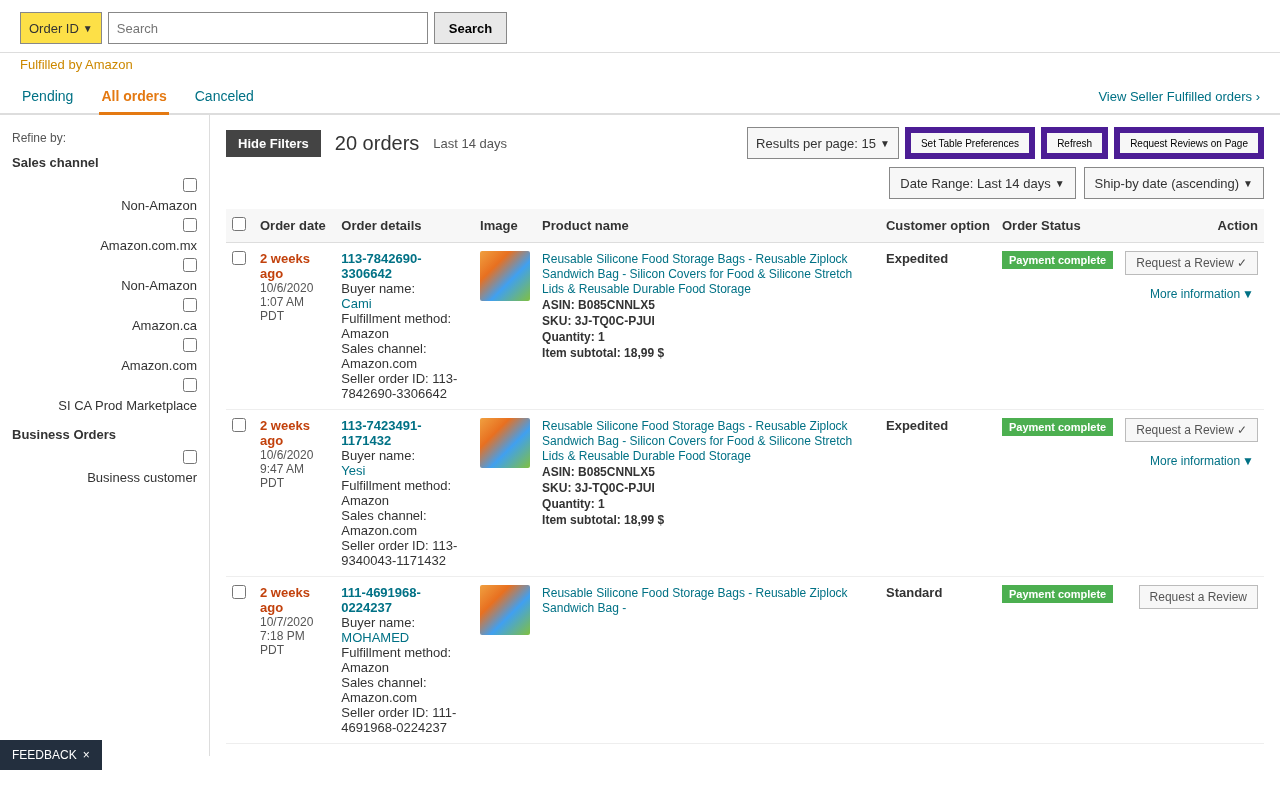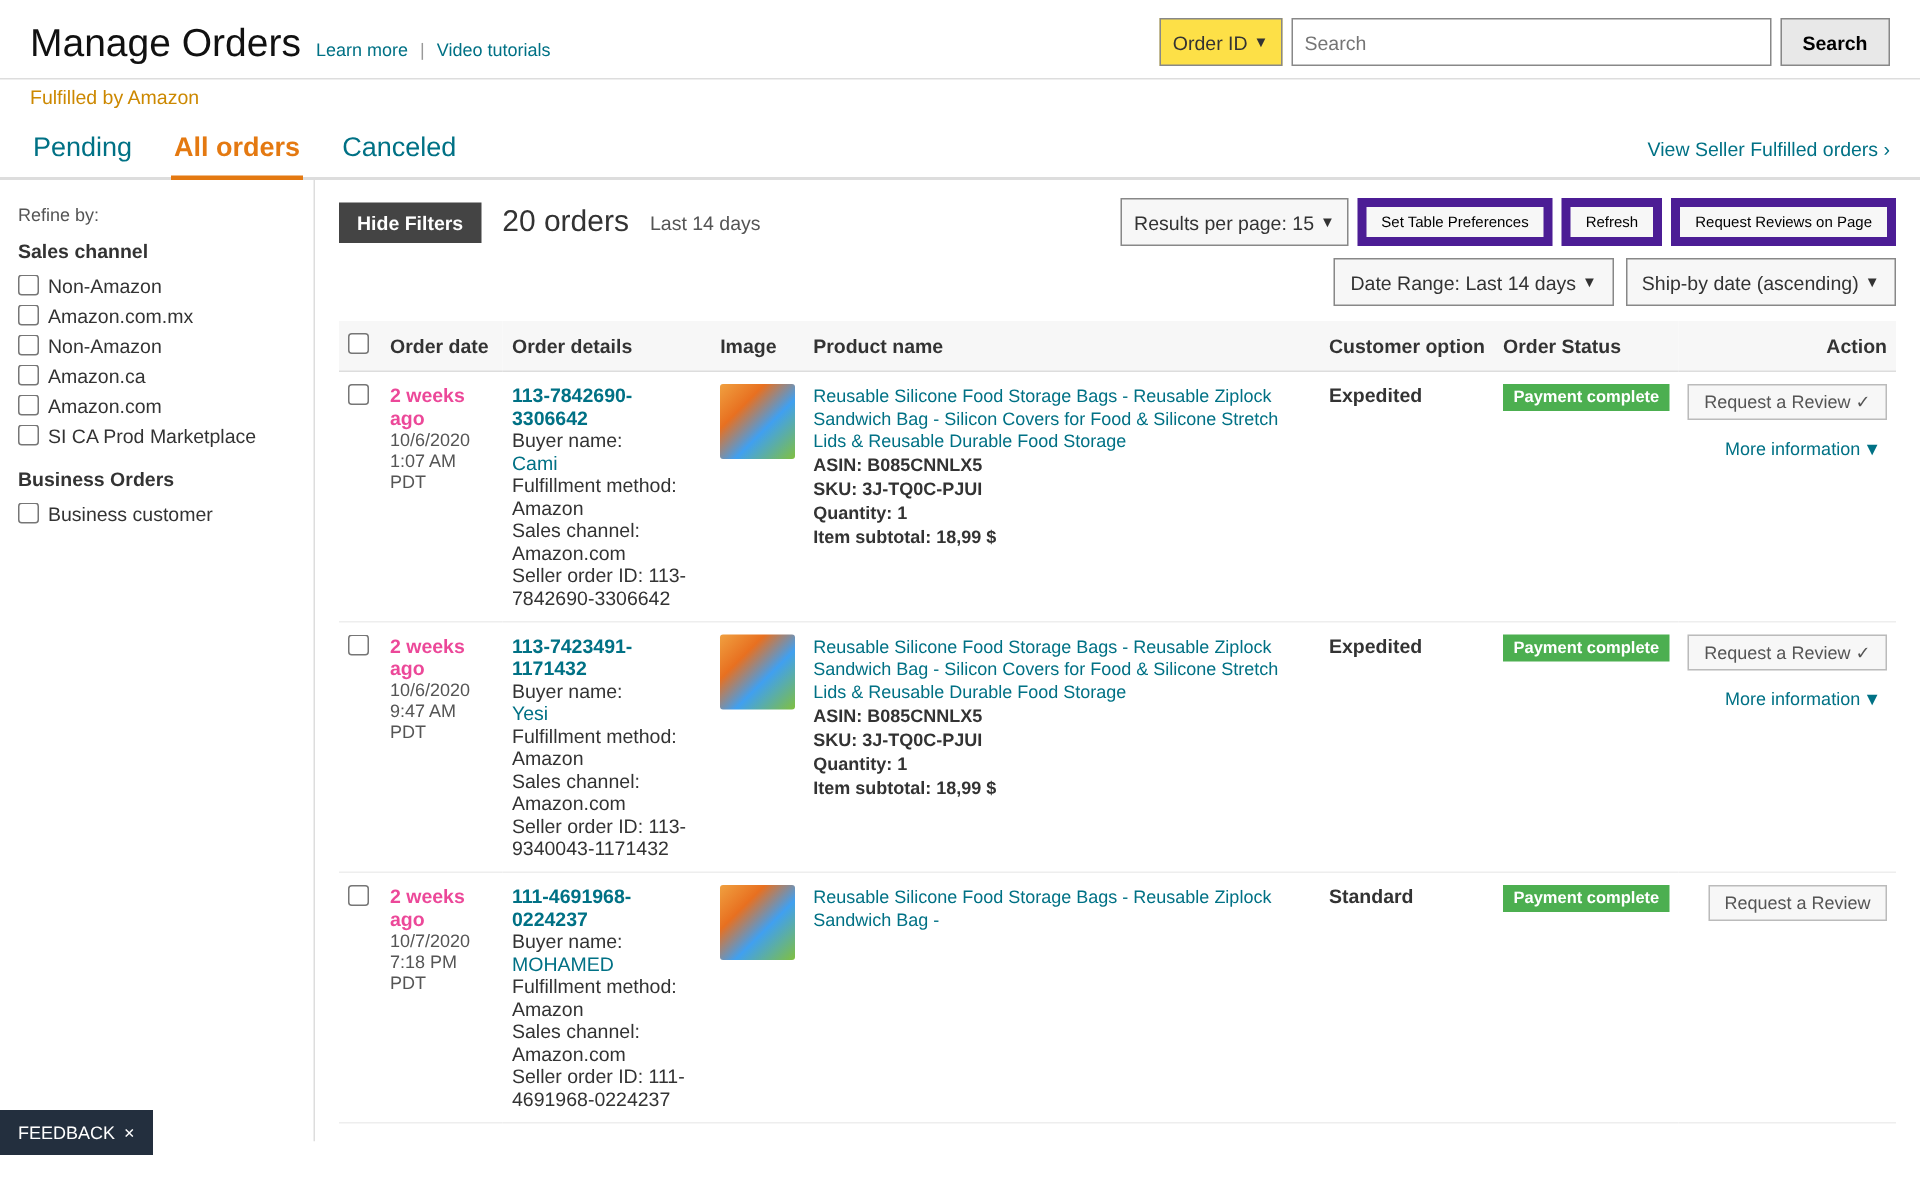--- a/index.html
+++ b/index.html
@@ -58,21 +58,21 @@
     .tabs-bar {
       padding: 8px 20px 0 20px;
       display: flex;
       align-items: center;
       justify-content: space-between;
       border-bottom: 2px solid #ddd;
     }
     .tabs { display: flex; gap: 24px; }
     .tab {
       padding: 8px 2px;
-      font-size: 18px;
+      font-size: 14px;
       cursor: pointer;
       text-decoration: none;
       color: #007185;
       border-bottom: 3px solid transparent;
       margin-bottom: -2px;
     }
     .tab.active {
       color: #e47911;
       border-bottom: 3px solid #e47911;
       font-weight: 600;
@@ -89,21 +89,21 @@
     .sidebar {
       width: 210px;
       min-width: 210px;
       padding: 16px 12px;
       border-right: 1px solid #ddd;
       background: #fff;
     }
     .refine-label { font-size: 12px; color: #555; margin-bottom: 10px; }
     .filter-group { margin-bottom: 14px; }
     .filter-group-title { font-weight: 700; font-size: 13px; margin-bottom: 8px; }
-    .filter-item { display: flex; align-items: flex-start; gap: 6px; margin-bottom: 5px; font-size: 13px; }
+    .filter-item { display: flex; align-items: flex-end; gap: 6px; margin-bottom: 5px; font-size: 13px; flex-direction: column; }
     .filter-item input[type="checkbox"] { cursor: pointer; }
 
     
     .orders-area {
       flex: 1;
       padding: 12px 16px;
       overflow: auto;
     }
 
     
@@ -183,21 +183,21 @@
       color: #333;
       white-space: nowrap;
     }
     .orders-table th:first-child { width: 28px; }
     .orders-table td {
       padding: 8px 6px;
       vertical-align: top;
       border-bottom: 1px solid #eee;
     }
     .order-row { }
-    .order-date-main { font-weight: 600; color: #ec4899; }
+    .order-date-main { font-weight: 600; color: #c2410c; }
     .order-date-sub { color: #555; font-size: 12px; }
     .order-id-link { color: #007185; text-decoration: none; font-weight: 600; }
     .buyer-name-link { color: #007185; text-decoration: none; }
     .product-link { color: #007185; text-decoration: none; font-size: 12px; }
     .product-detail { font-size: 12px; color: #333; margin-top: 2px; }
     .product-detail span { font-weight: 700; }
     .status-badge {
       background: #4caf50;
       color: #fff;
       padding: 3px 7px;
@@ -267,28 +267,20 @@
 
     
     input[type="checkbox"] { width: 14px; height: 14px; }
 
     .chevron { font-size: 10px; }
   </style>
 </head>
 <body>
 
 <div class="top-header">
-  <div class="header-left">
-    <span class="page-title">Manage Orders</span>
-    <div class="header-links">
-      <a href="#">Learn more</a>
-      <span>|</span>
-      <a href="#">Video tutorials</a>
-    </div>
-  </div>
   <div class="header-right">
     <div class="search-dropdown">
       <span>Order ID</span>
       <span class="chevron">▼</span>
     </div>
     <input type="text" class="search-input" placeholder="Search" style="">
     <button class="search-btn">Search</button>
   </div>
 </div>
 

